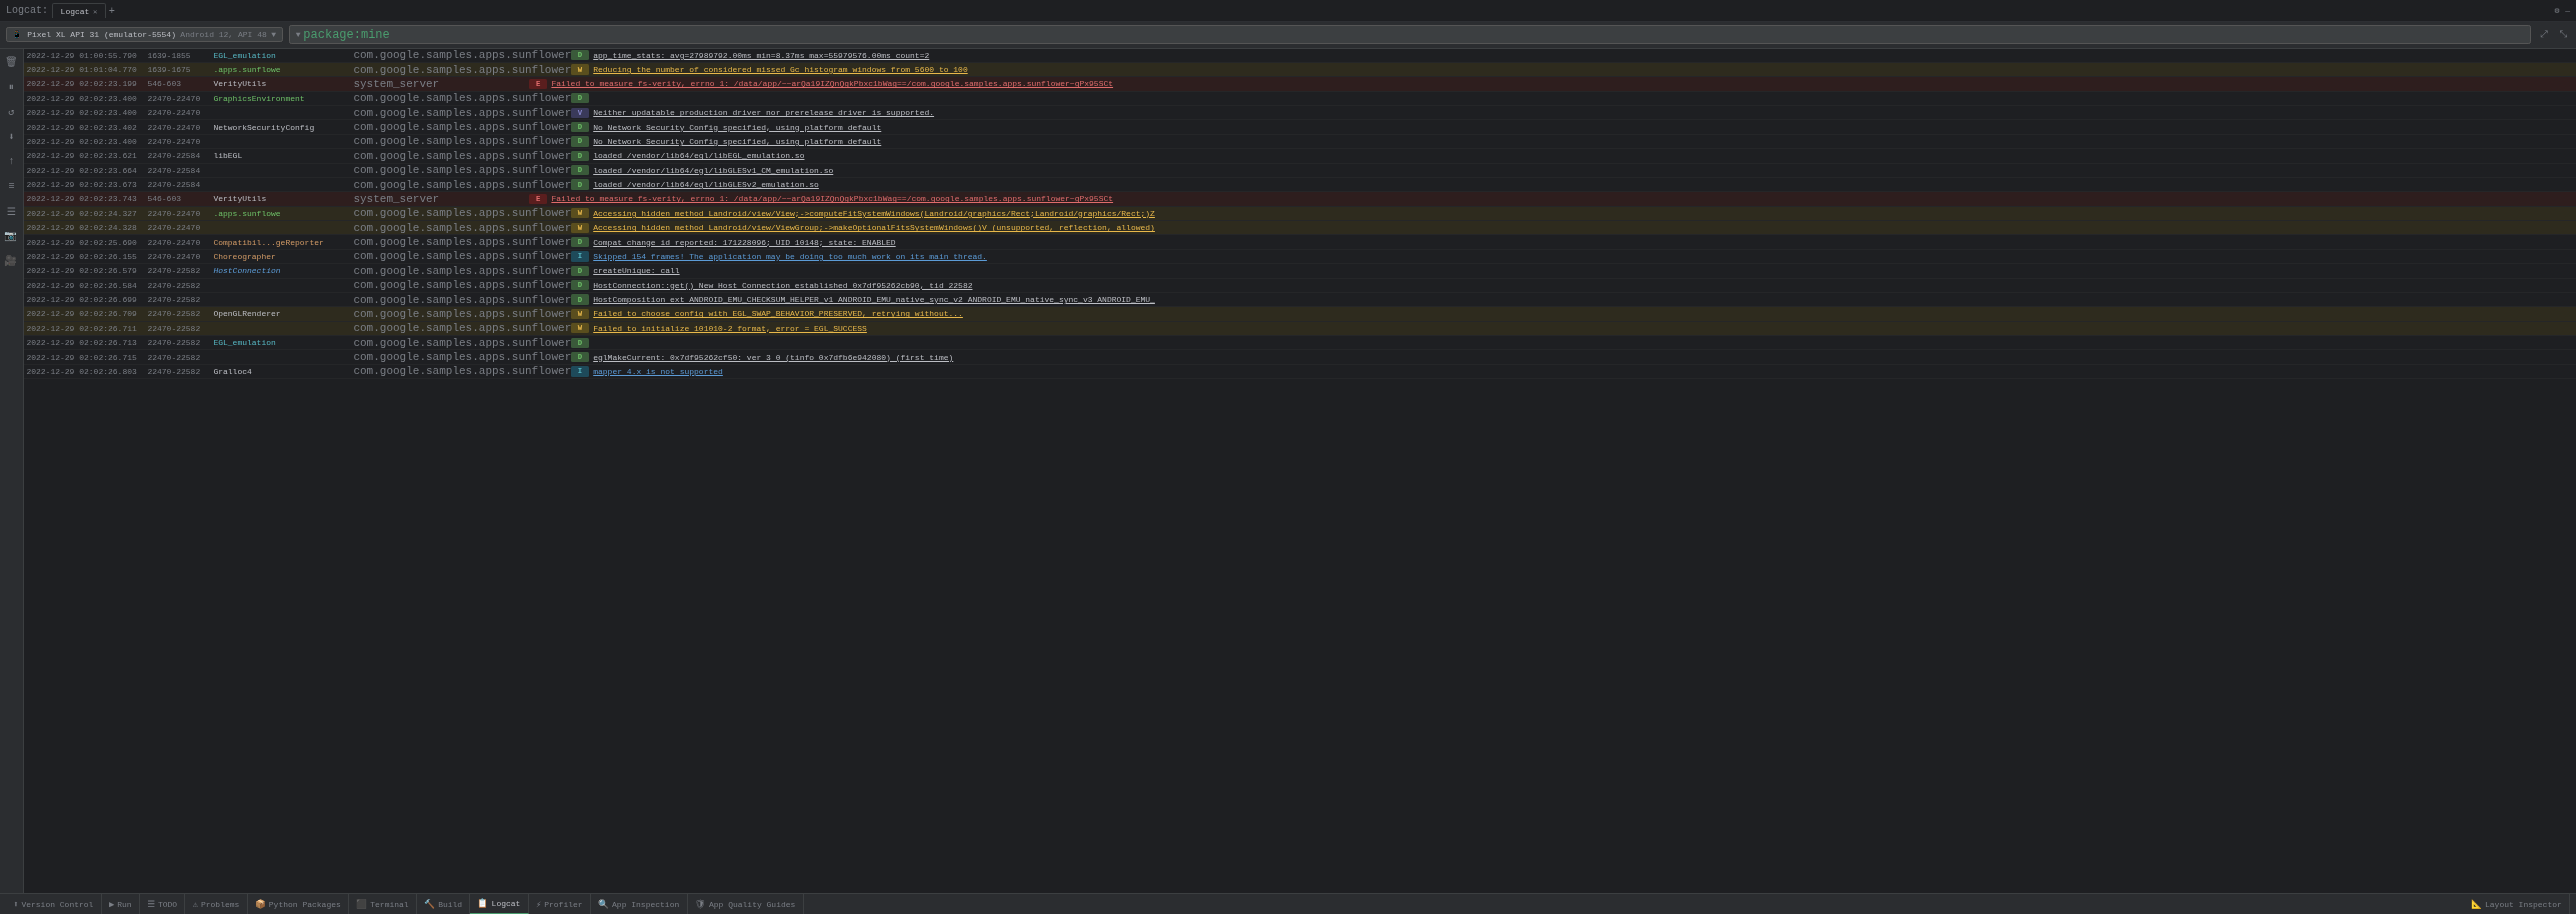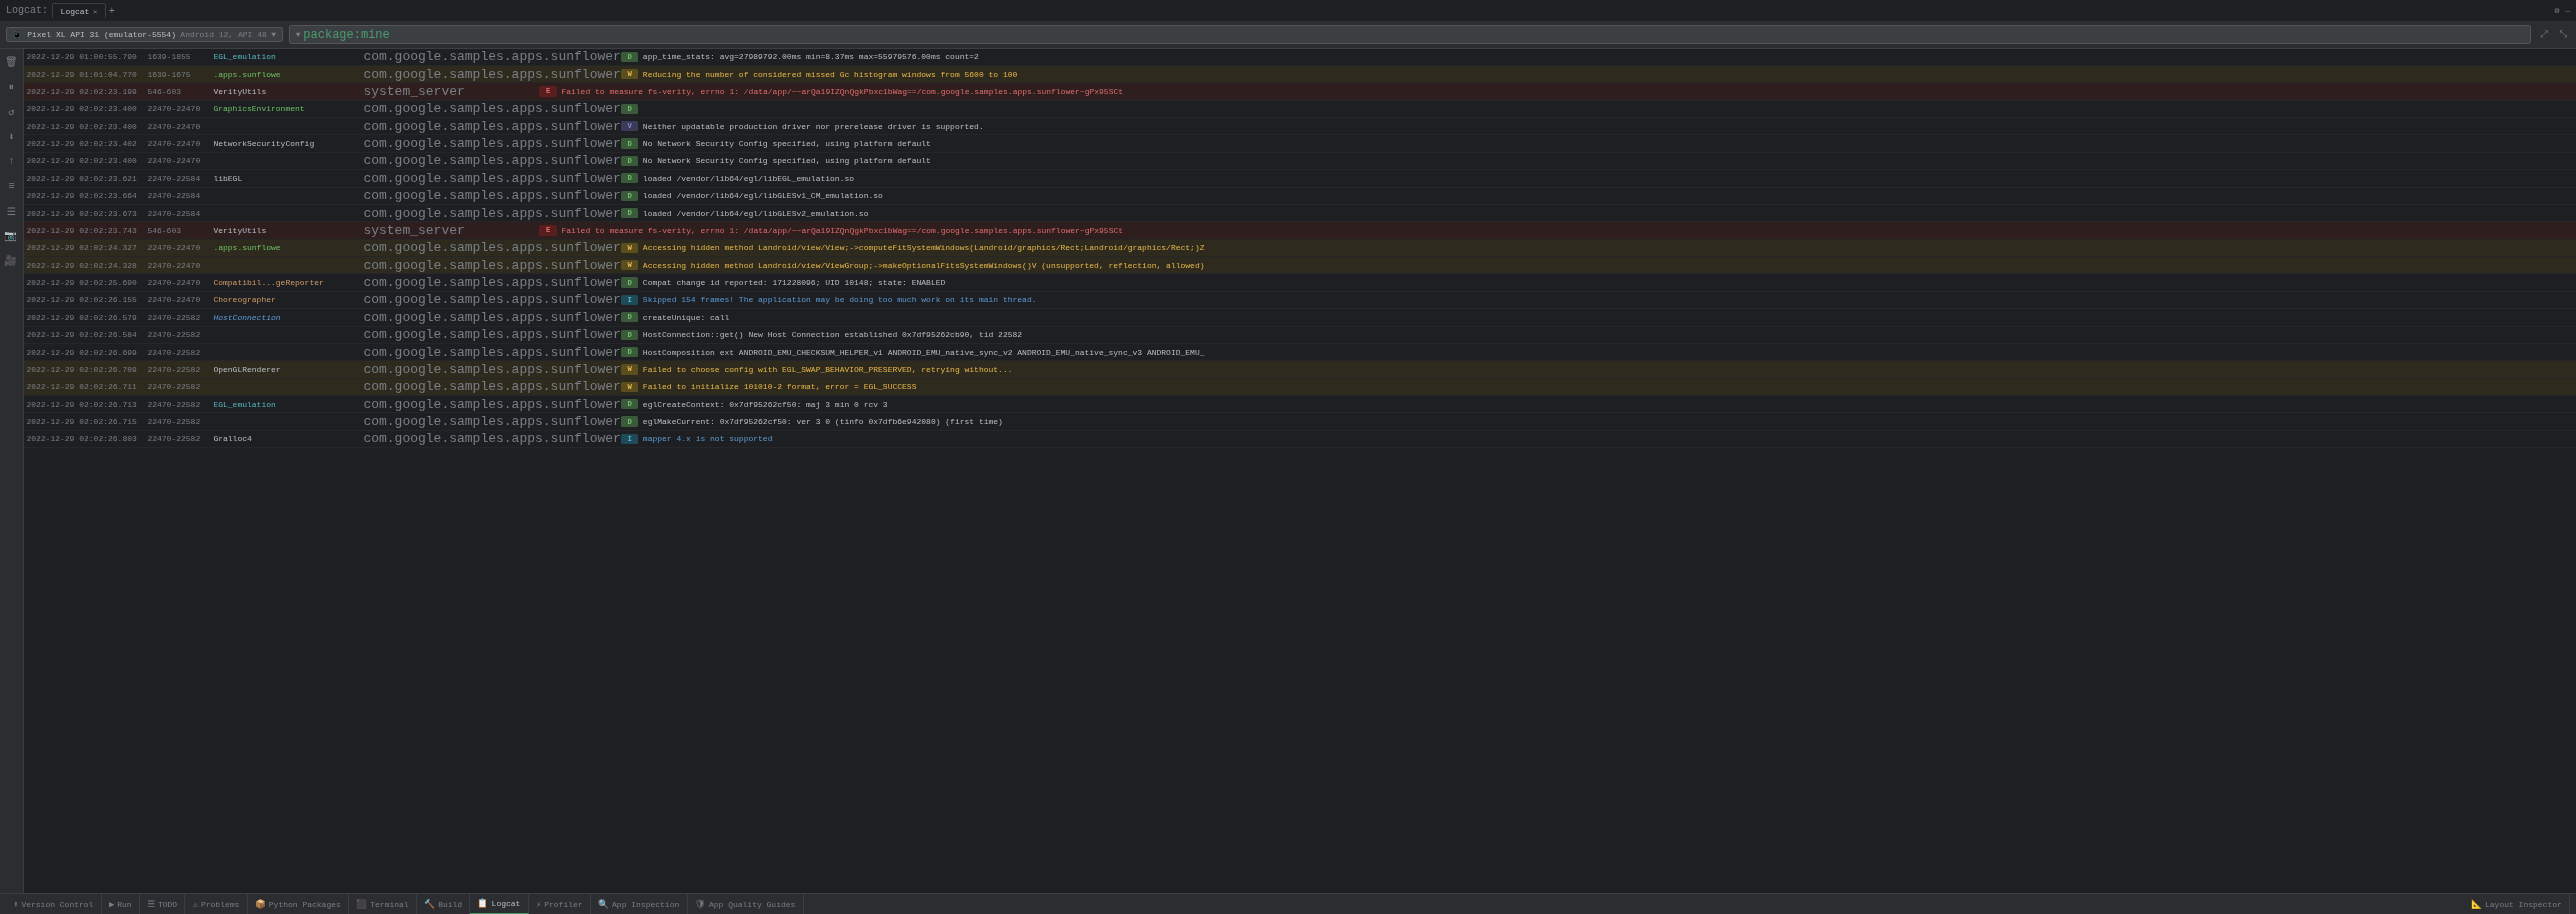--- a/index.html
+++ b/index.html
@@ -182,22 +182,21 @@
       flex-shrink: 0;
     }
     .log-tag {
       min-width: 140px;
       flex-shrink: 0;
     }
     .log-pkg {
       color: #7a7e85;
       min-width: 176px;
       flex-shrink: 0;
-      font-size: 13px;
-      margin-left: 10px;
+      font-size: 11px;
     }
     .log-level-badge {
       min-width: 17.6px;
       height: 10.3px;
       border-radius: 1.5px;
       display: flex;
       align-items: center;
       justify-content: center;
       font-size: 7.3px;
       font-weight: bold;
@@ -208,20 +207,21 @@
     .level-W { background: #5a4e1e; color: #e8b84b; }
     .level-E { background: #5a1e1e; color: #e06c6c; }
     .level-V { background: #3a3a5a; color: #8888cc; }
     .level-I { background: #1e4a5a; color: #56b6c2; }
     .log-message {
       color: #bcbec4;
       flex: 1;
       white-space: nowrap;
       overflow: hidden;
       text-overflow: ellipsis;
+      text-decoration: underline;
     }
     .msg-yellow { color: #e8b84b; }
     .msg-red { color: #e06c6c; }
     .msg-blue { color: #5c9bd6; }
 
     .tag-cyan { color: #56b6c2; }
     .tag-green { color: #6dbf67; }
     .tag-orange { color: #d19a66; }
     .tag-blue { color: #5c9bd6; font-style: italic; }
 
@@ -470,21 +470,20 @@
         <span class="log-pkg">com.google.samples.apps.sunflower</span>
         <span class="log-level-badge level-W">W</span>
         <span class="log-message msg-yellow">Failed to initialize 101010-2 format, error = EGL_SUCCESS</span>
       </div>
       <div class="log-row ">
         <span class="log-timestamp">2022-12-29 02:02:26.713</span>
         <span class="log-pid">22470-22582</span>
         <span class="log-tag tag-cyan">EGL_emulation</span>
         <span class="log-pkg">com.google.samples.apps.sunflower</span>
         <span class="log-level-badge level-D">D</span>
-        <span class="log-message ">eglCreateContext: 0x7df95262cf50: maj 3 min 0 rcv 3</span>
       </div>
       <div class="log-row ">
         <span class="log-timestamp">2022-12-29 02:02:26.715</span>
         <span class="log-pid">22470-22582</span>
         <span class="log-tag "></span>
         <span class="log-pkg">com.google.samples.apps.sunflower</span>
         <span class="log-level-badge level-D">D</span>
         <span class="log-message ">eglMakeCurrent: 0x7df95262cf50: ver 3 0 (tinfo 0x7dfb6e942080) (first time)</span>
       </div>
       <div class="log-row ">

